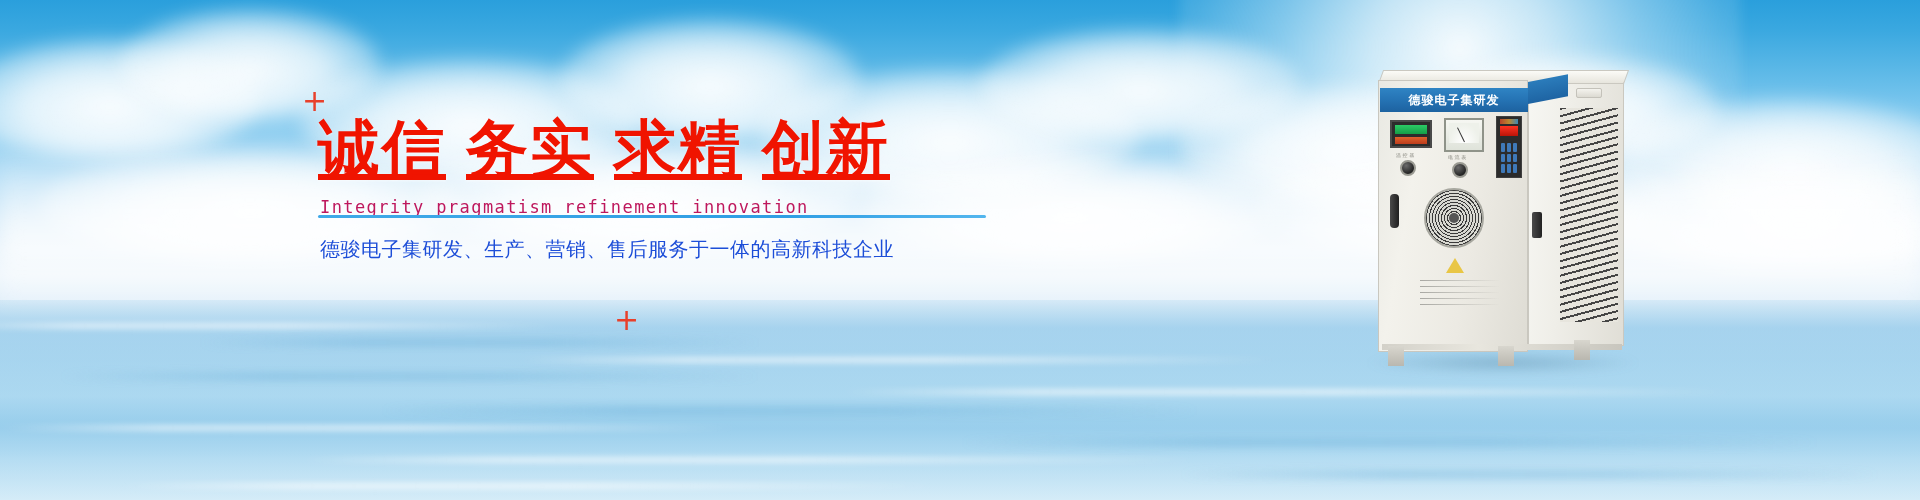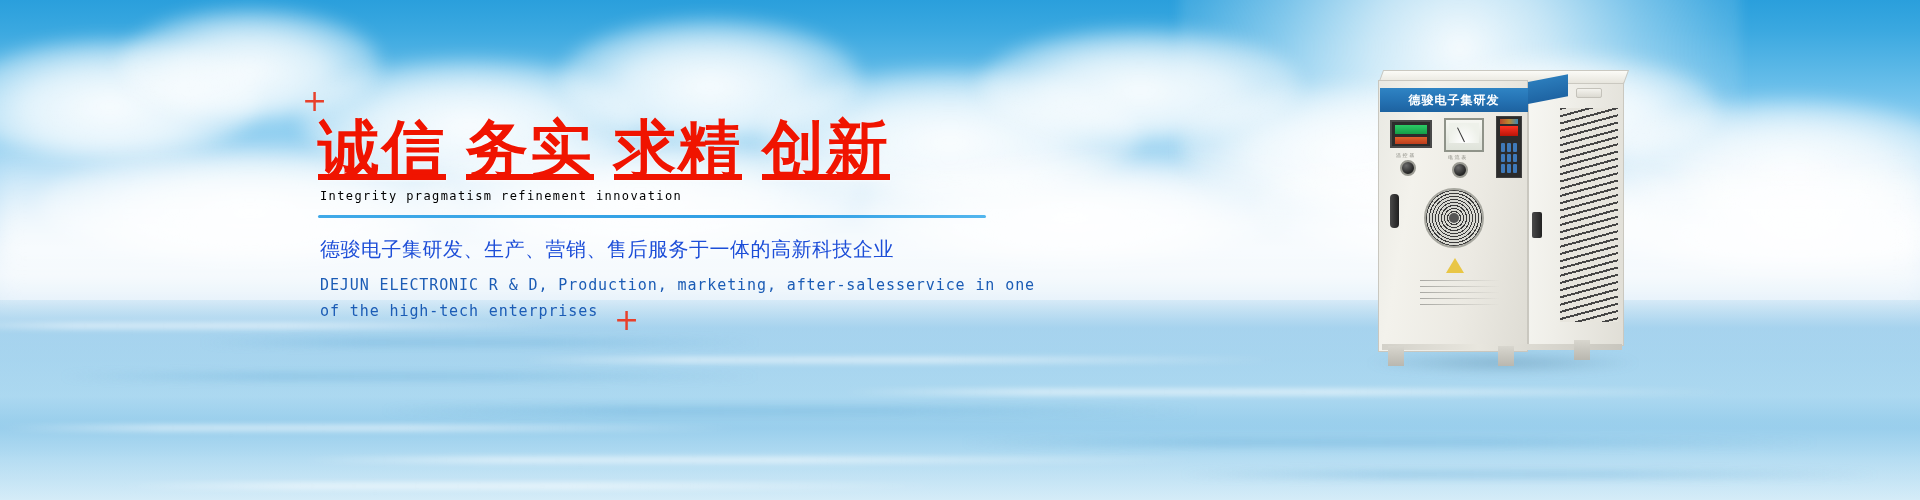--- a/index.html
+++ b/index.html
@@ -65,23 +65,23 @@
   .headline{
     position:absolute;left:318px;top:118px;
     font-family:"DejaVu Sans","Liberation Sans",sans-serif;
     font-size:62px;font-weight:700;color:#f01400;
     letter-spacing:2px;white-space:nowrap;line-height:1;
     text-shadow:0 1px 2px rgba(255,255,255,.55);
   }
   .headline span{margin-right:20px;text-decoration:underline;}
   .headline span:last-child{margin-right:0;}
   .sub-en{
-    position:absolute;left:320px;top:189px;
+    position:absolute;left:320px;top:197px;
     font-family:"DejaVu Sans Mono","Liberation Mono",monospace;
-    font-size:12px;color:#000000;letter-spacing:1.4px;white-space:nowrap;
+    font-size:17px;color:#be185d;letter-spacing:1.4px;white-space:nowrap;
   }
   .rule{
     position:absolute;left:318px;top:215px;width:668px;height:3px;
     background:linear-gradient(90deg,#3fa9e8 0%,#2f9ee4 70%,#53b6ee 100%);
     border-radius:2px;
   }
   .cn-line{
     position:absolute;left:320px;top:236px;
     font-family:"DejaVu Serif","Liberation Serif",serif;
     font-size:20px;color:#1d4ed8;letter-spacing:.5px;white-space:nowrap;
@@ -290,22 +290,20 @@
     <div class="headline">
       <span>诚信</span><span>务实</span><span>求精</span><span>创新</span>
     </div>
 
     <div class="sub-en">Integrity  pragmatism  refinement  innovation</div>
 
     <div class="rule"></div>
 
     <div class="cn-line">德骏电子集研发、生产、营销、售后服务于一体的高新科技企业</div>
 
-    <div class="en-line l1">DEJUN ELECTRONIC R &amp; D, Production, marketing, after-salesservice in one</div>
-    <div class="en-line l2">of the high-tech enterprises</div>
 
     <div class="plus p2">+</div>
   </div>
 
   <div class="machine">
     <div class="m-shadow"></div>
     <div class="m-side"></div>
     <div class="vents"></div>
     <div class="side-tab"></div>
     <div class="side-lock"></div>

